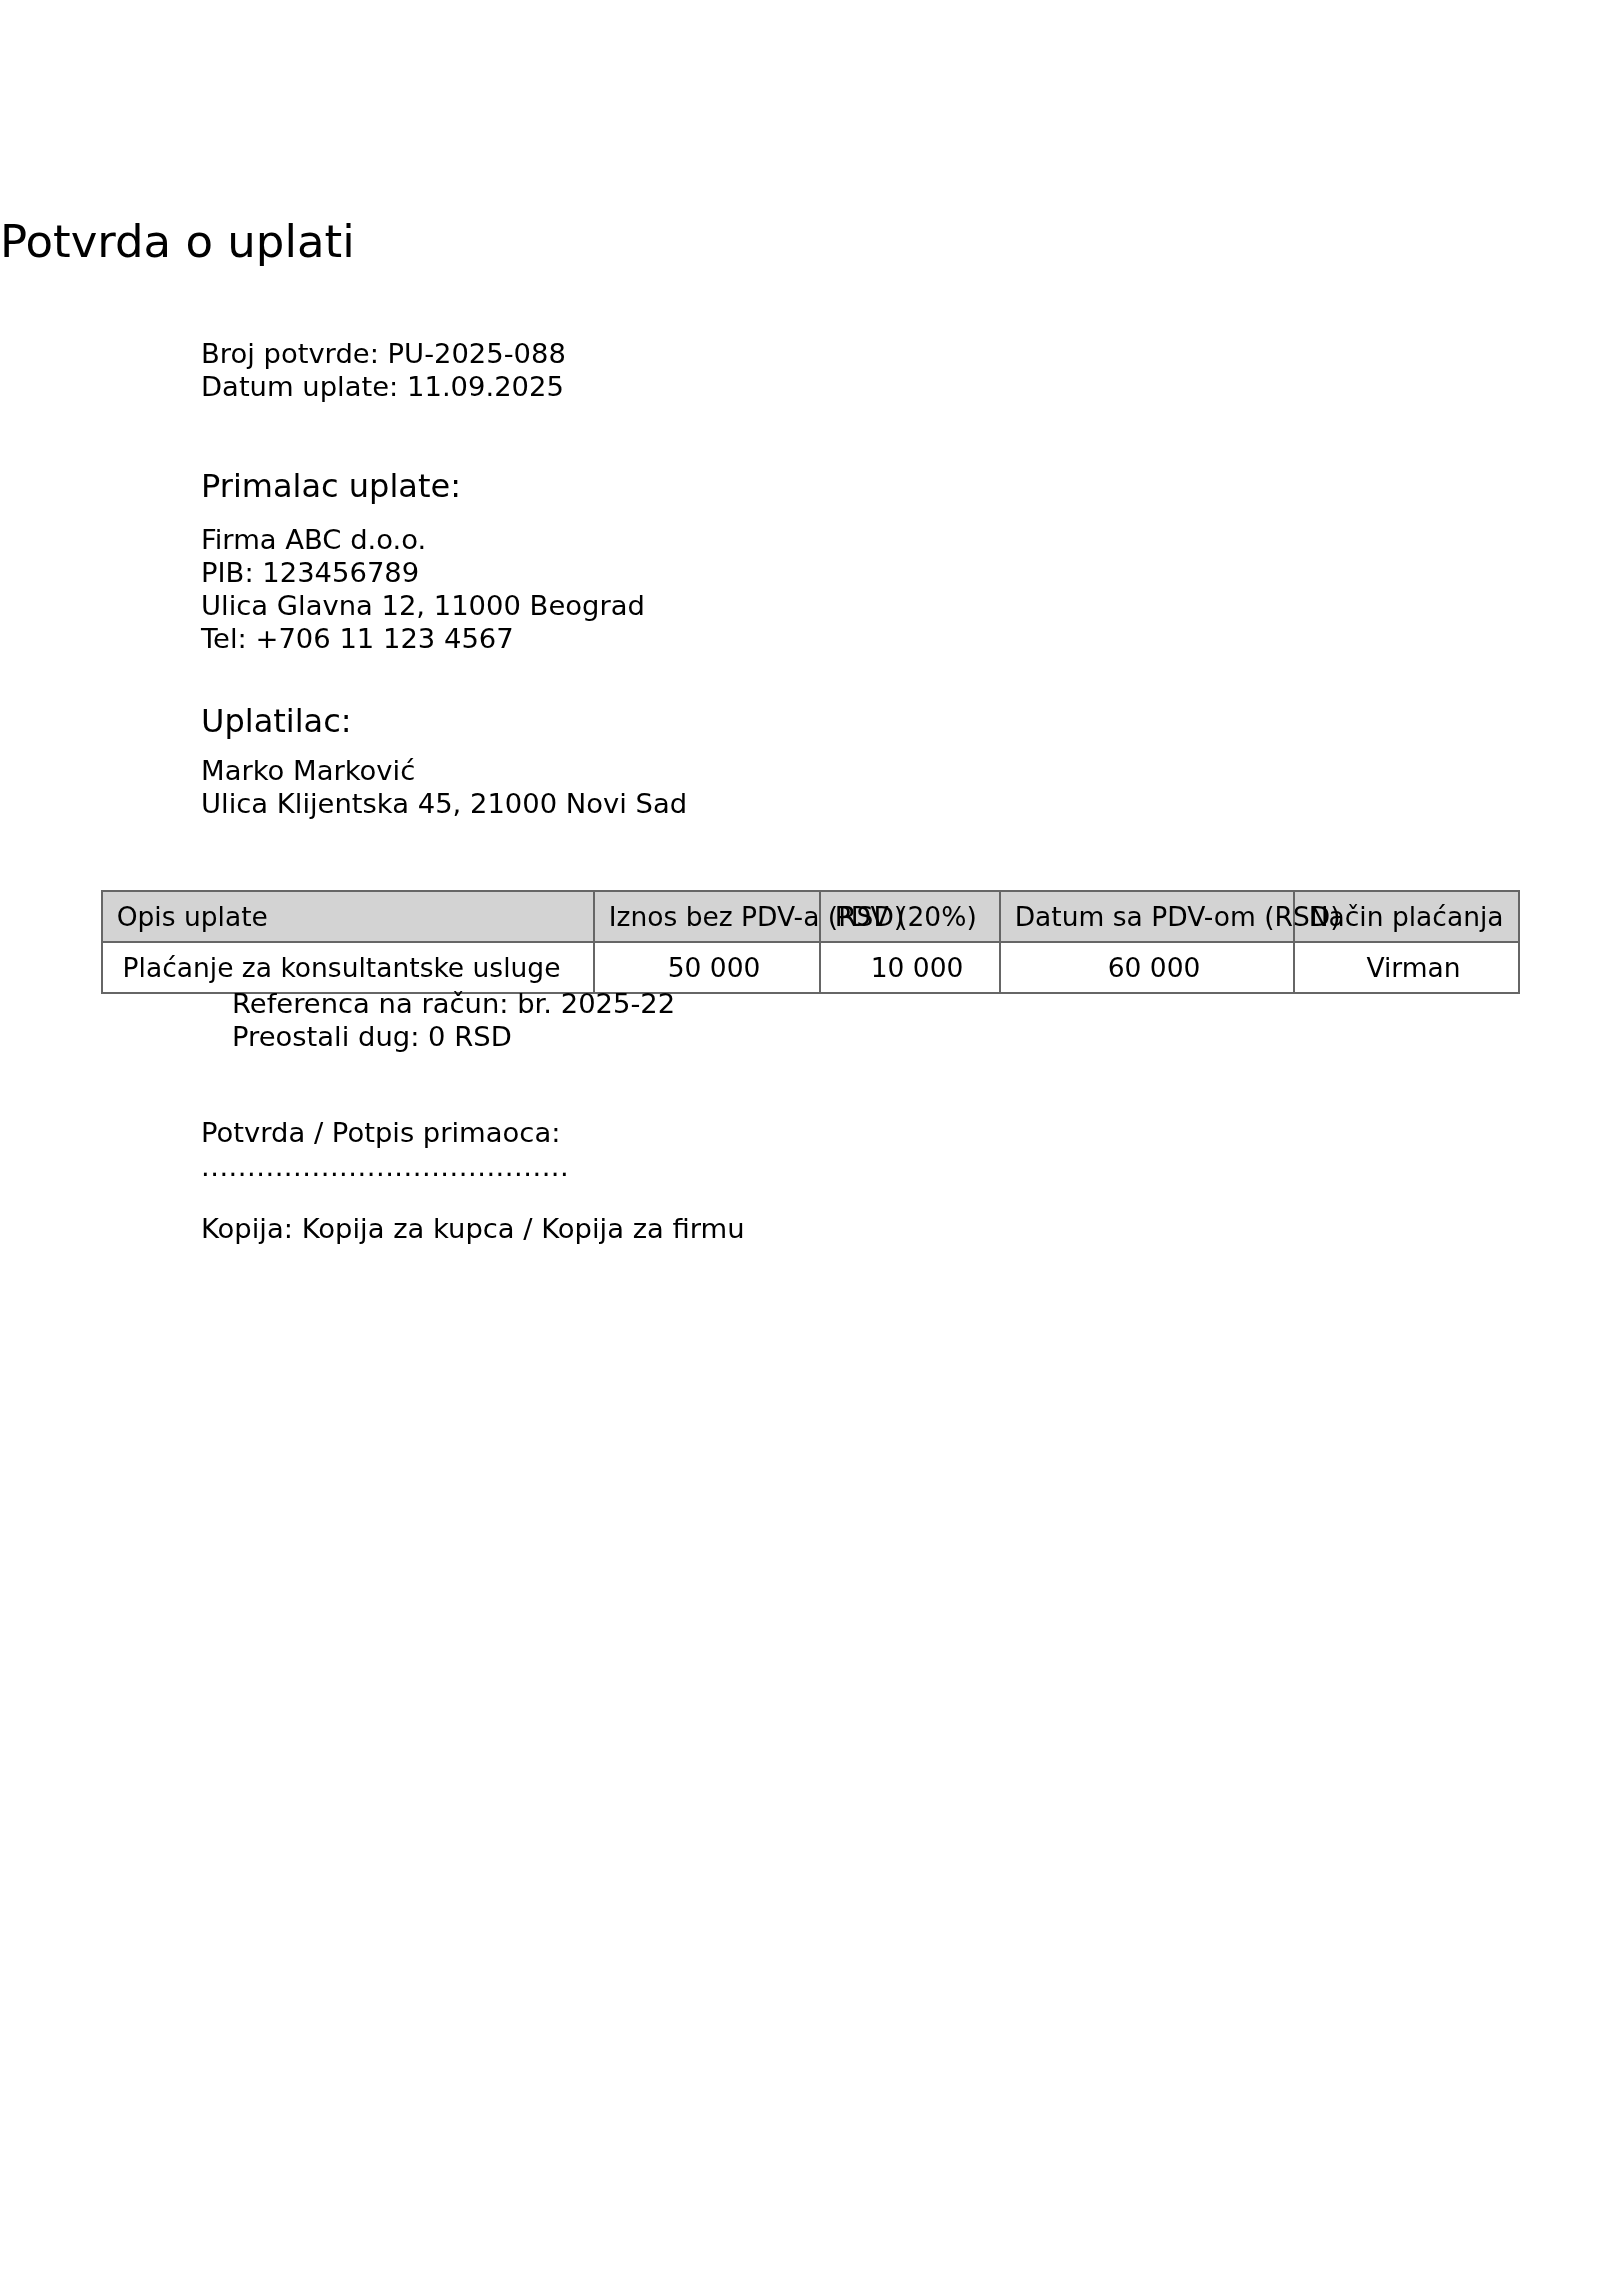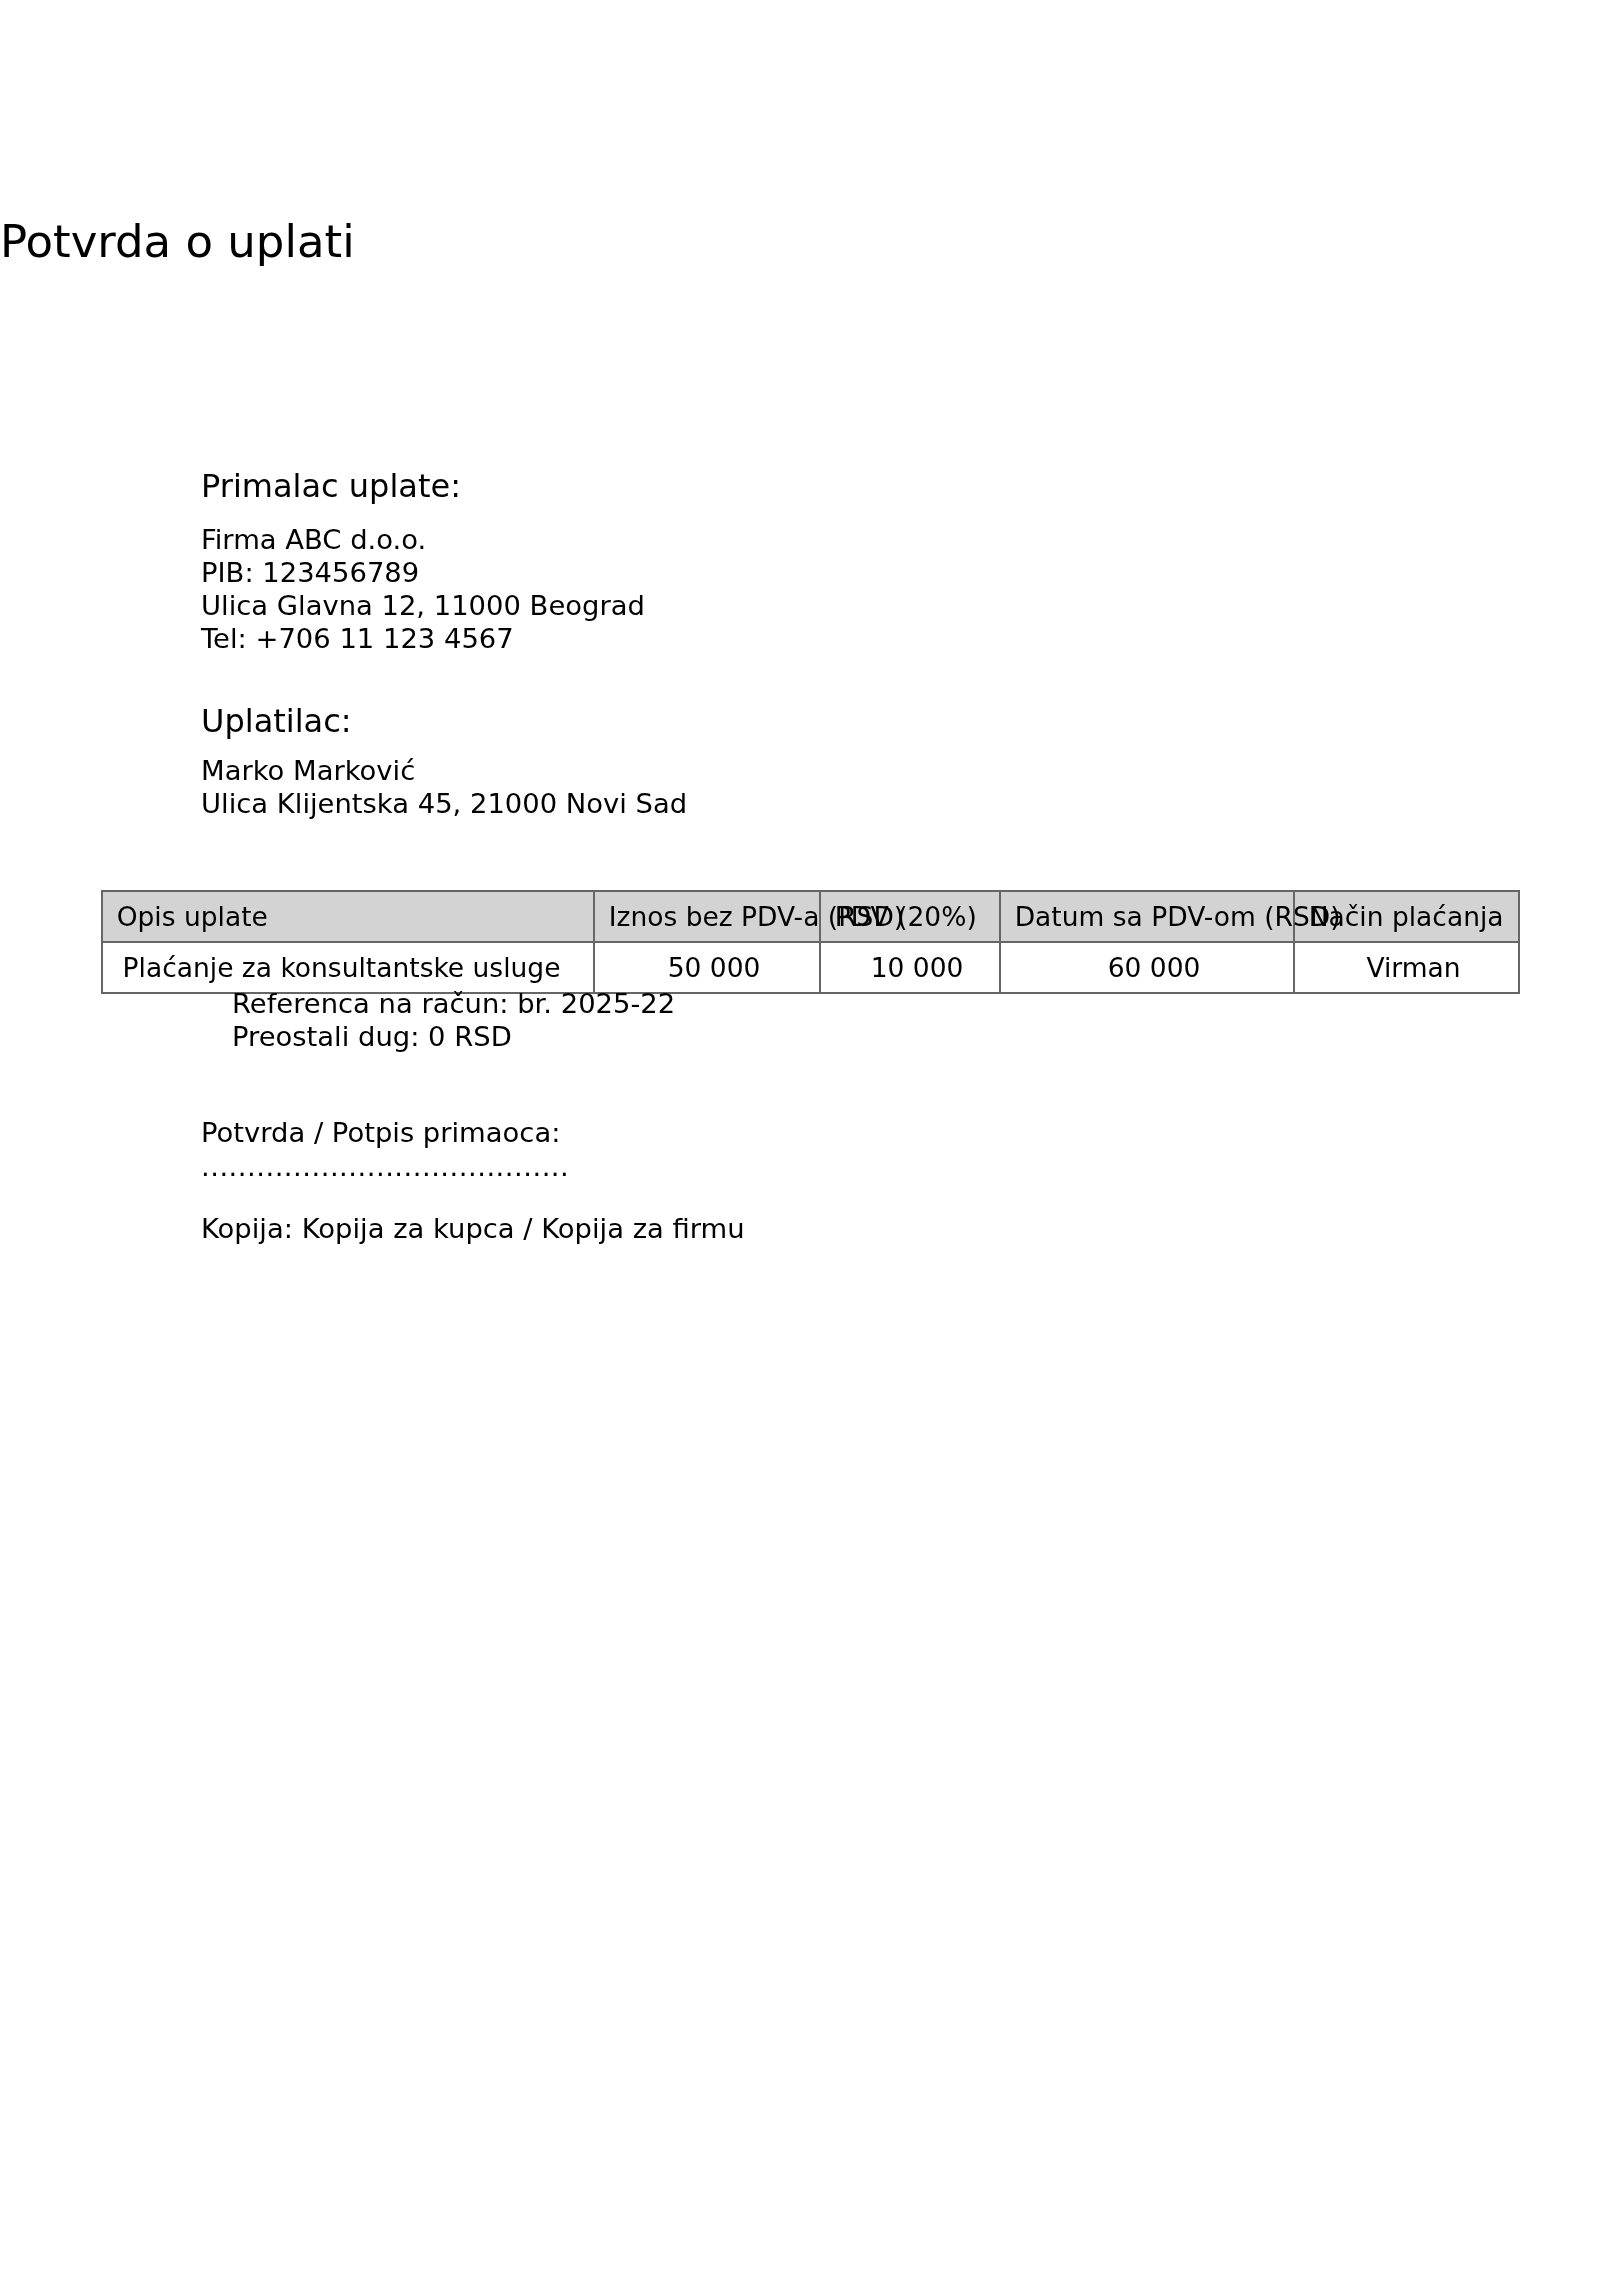--- a/index.html
+++ b/index.html
@@ -82,20 +82,24 @@
   .signature-dots { top: 1150px; letter-spacing: 0.5px; }
   .copy-note { top: 1212px; }
 </style>
 </head>
 <body>
 
 <div class="page">
 
   <div class="title">Potvrda o uplati</div>
 
+  <div class="block meta-block">
+    <div>Broj potvrde: PU-2025-088</div>
+    <div>Datum uplate: 11.09.2025</div>
+  </div>
 
   <div class="sec-heading recipient-heading">Primalac uplate:</div>
   <div class="block recipient-lines">
     <div>Firma ABC d.o.o.</div>
     <div>PIB: 123456789</div>
     <div>Ulica Glavna 12, 11000 Beograd</div>
     <div>Tel: +706 11 123 4567</div>
   </div>
 
   <div class="sec-heading payer-heading">Uplatilac:</div>

